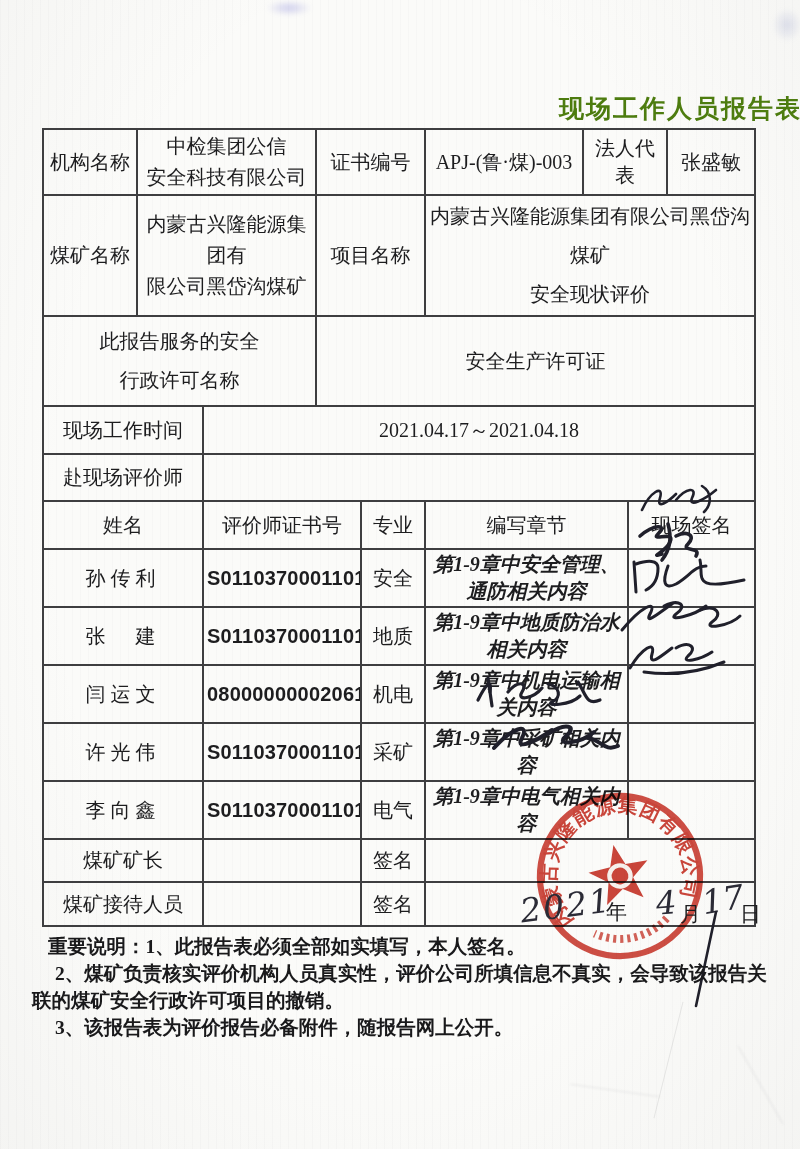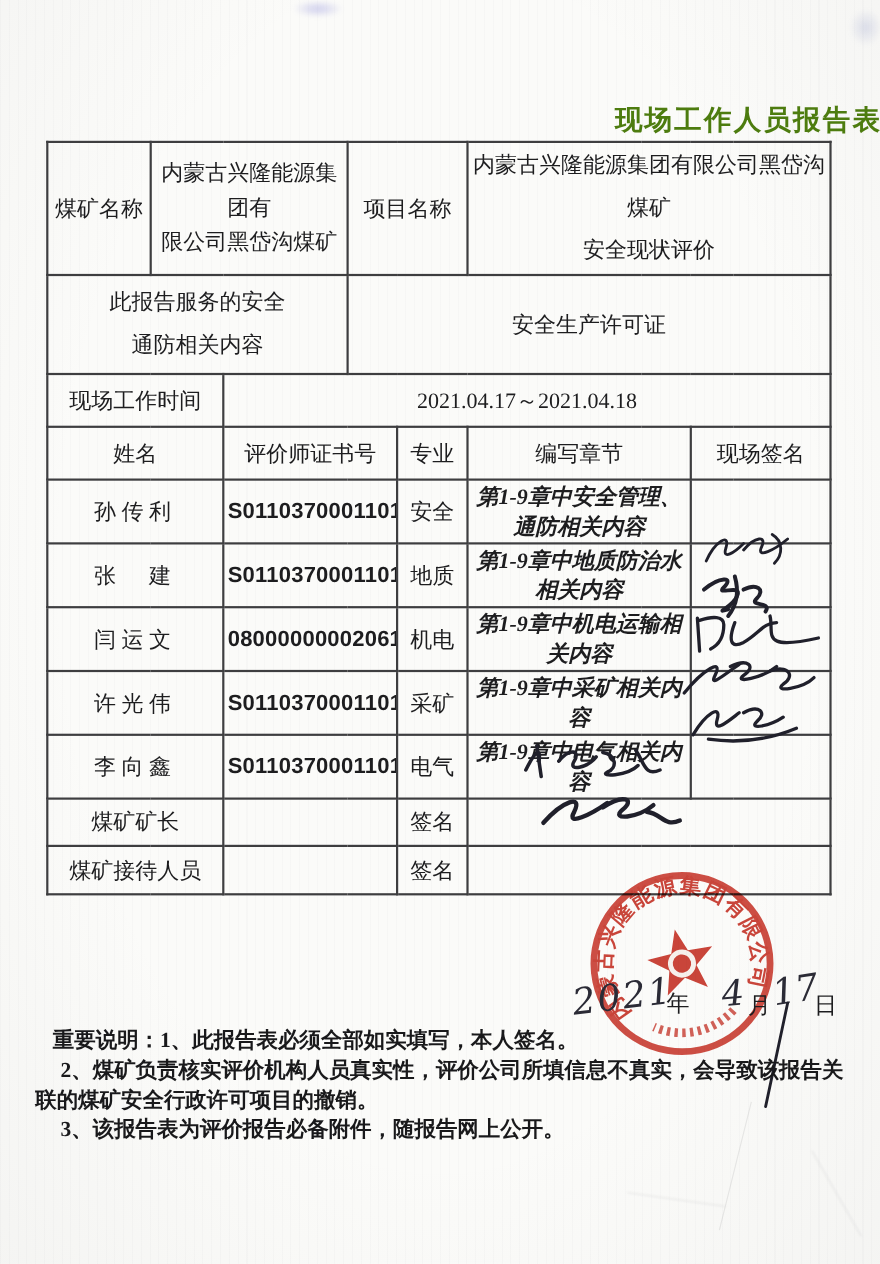--- a/index.html
+++ b/index.html
@@ -126,41 +126,54 @@
       <col style="width:113px">
     <col style="width:45px">
       <col style="width:64px">
       <col style="width:158px">
     <col style="width:45px">
       <col style="width:39px">
       <col style="width:88px">
   </colgroup>
 
   <tbody>
+      <tr class="r1">
+    <td>机构名称</td>
+    <td colspan="2" class="pre lh16">中检集团公信
+安全科技有限公司</td>
+    <td colspan="2">证书编号</td>
+    <td>APJ-(鲁·煤)-003</td>
+    <td colspan="2">法人代表</td>
+    <td>张盛敏</td>
+  </tr>
 
   <tr class="r2">
     <td>煤矿名称</td>
     <td colspan="2" class="pre lh16 fs17">内蒙古兴隆能源集团有
 限公司黑岱沟煤矿</td>
     <td colspan="2">项目名称</td>
     <td colspan="4" class="pre lh19 fs18">内蒙古兴隆能源集团有限公司黑岱沟煤矿
 安全现状评价</td>
   </tr>
 
   <tr class="r3">
     <td colspan="3" class="pre lh19">此报告服务的安全
-通防相关内容</td>
+行政许可名称</td>
     <td colspan="6">安全生产许可证</td>
   </tr>
 
   <tr class="r4">
     <td colspan="2">现场工作时间</td>
     <td colspan="7">2021.04.17～2021.04.18</td>
   </tr>
 
+  <tr class="r5">
+    <td colspan="2">赴现场评价师</td>
+    <td colspan="7"></td>
+  </tr>
 
   <tr class="r6">
     <td colspan="2">姓名</td>
     <td colspan="2">评价师证书号</td>
     <td>专业</td>
     <td colspan="2">编写章节</td>
     <td colspan="2">现场签名</td>
   </tr>
 
   <tr class="rp">

